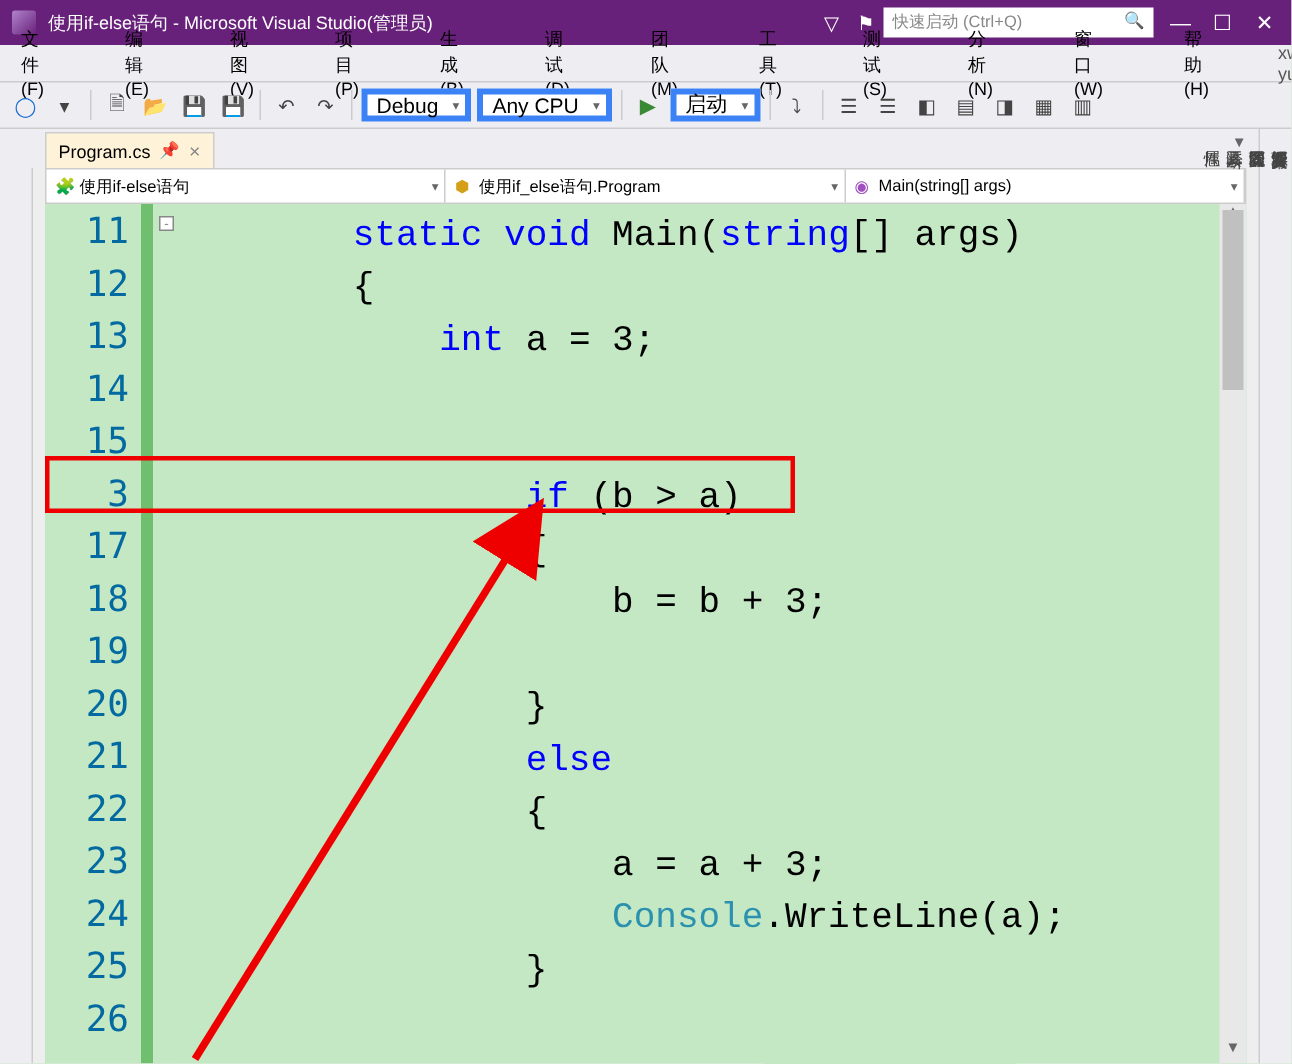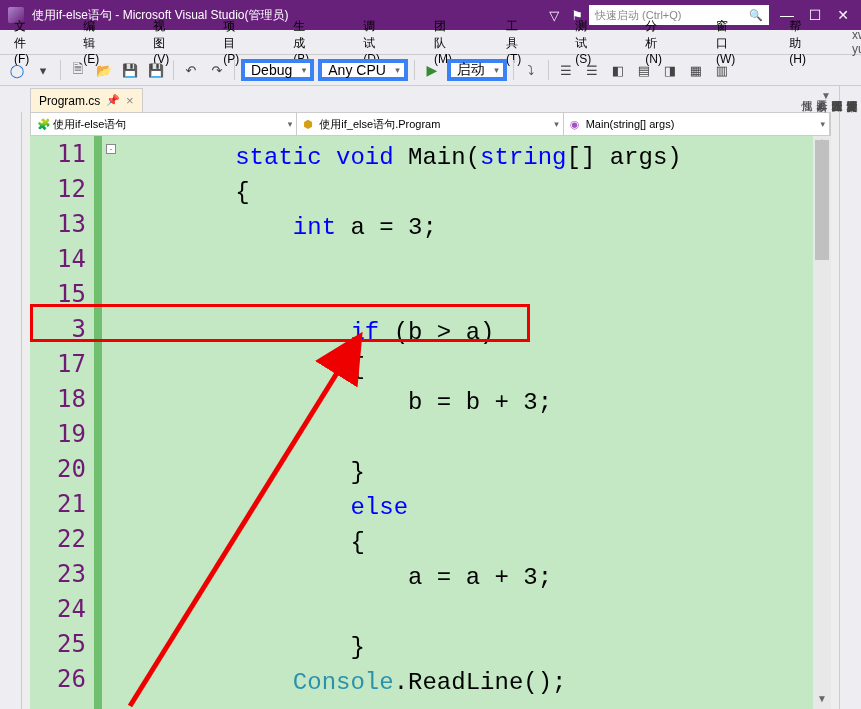--- a/index.html
+++ b/index.html
@@ -2,21 +2,21 @@
 <html><head>
 <meta charset="utf-8">
 <style>
 * { margin:0; padding:0; box-sizing:border-box; }
 body { width:861px; height:709px; font-family:"Microsoft YaHei",Arial,sans-serif; font-size:12px; background:#eee; overflow:hidden; position:relative; }
 .titlebar { height:30px; background:#68217a; color:#fff; display:flex; align-items:center; padding:0 8px; }
 .titlebar .vsicon { width:16px; height:16px; background:linear-gradient(135deg,#b084cc,#68217a); margin-right:8px; border-radius:2px; }
 .titlebar .title { flex:0 0 auto; }
 .titlebar .spacer { flex:1; }
 .titlebar .ticon { margin:0 6px; color:#fff; cursor:pointer; font-size:13px; }
-.titlebar .search { width:180px; height:20px; background:#fff; color:#888; padding:2px 6px; font-size:11px; display:flex; align-items:center; justify-content:space-between; }
+.titlebar .search { width:180px; height:20px; background:#fff; color:#888; padding:2px 6px; font-size:11px; display:flex; align-items:flex-start; justify-content:space-between; }
 .titlebar .wbtn { width:20px; text-align:center; margin-left:8px; cursor:pointer; font-size:14px; }
 .menubar { height:24px; background:#eeeef2; display:flex; align-items:center; padding:0 6px; font-size:12px;gap:38px; }
 .menubar .mitem { padding:3px 8px; cursor:pointer; }
 .menubar .ubadge { margin-left:auto; color:#555; margin-right:6px; }
 .menubar .xy { width:22px; height:18px; background:#68217a; color:#fff; font-size:10px; display:flex; align-items:center; justify-content:center; }
 .toolbar { height:32px; background:#eeeef2; border-top:1px solid #ccc; border-bottom:1px solid #ccc; display:flex; align-items:center; padding:0 6px; gap:4px; }
 .tb-btn { width:22px; height:22px; display:flex; align-items:center; justify-content:center; cursor:pointer; color:#444; font-size:13px; }
 .tb-sep { width:1px; height:20px; background:#ccc; margin:0 2px; }
 .tb-combo { height:22px; border:4px solid #3b82f6; background:#fff; padding:0 18px 0 6px; font-size:14px; display:flex; align-items:center; position:relative; cursor:pointer; }
 .tb-combo::after { content:"▾"; position:absolute; right:4px; color:#666; font-size:9px; }
@@ -27,21 +27,21 @@
 .tab .close { color:#888; font-size:13px; }
 .navbar { height:24px; background:#fff; border:1px solid #ccc; display:flex; margin:0 30px 0 30px; }
 .navbar .ncell { flex:1; border-right:1px solid #ccc; padding:2px 6px; font-size:11px; display:flex; align-items:center; gap:4px; position:relative; cursor:pointer; }
 .navbar .ncell::after { content:"▾"; position:absolute; right:4px; color:#666; font-size:9px; }
 .navbar .nicon { width:12px; height:12px; display:inline-block; }
 .editor-wrap { position:absolute; left:30px; right:30px; top:136px; bottom:0; background:#c3e8c3; overflow:hidden; }
 .rtool { position:absolute; right:0; top:86px; bottom:0; width:22px; background:#eeeef2; border-left:1px solid #ccc; writing-mode:vertical-rl; font-size:11px; color:#444; padding:6px 2px; text-align:left; }
 .rtool div { margin-bottom:12px; }
 .ltool2 { position:absolute; left:0; top:86px; bottom:0; width:22px; background:#eeeef2; border-right:1px solid #ccc; writing-mode:vertical-rl; font-size:11px; color:#444; padding:6px 2px; }
 .gutter { position:absolute; left:0; top:0; bottom:0; width:64px; background:#c3e8c3; }
-.lnum { position:absolute; right:8px; color:#701a75; font-family:Consolas,monospace; font-size:24px; text-align:right; width:50px; }
+.lnum { position:absolute; right:8px; color:#0369a1; font-family:Consolas,monospace; font-size:24px; text-align:right; width:50px; }
 .changebar { position:absolute; left:64px; top:0; bottom:0; width:8px; background:#6fbf6f; }
 .outlinebar { position:absolute; left:72px; top:0; bottom:0; width:18px; background:#c3e8c3; }
 .outline-box { position:absolute; left:4px; width:10px; height:10px; border:1px solid #888; background:#fff; font-size:9px; text-align:center; line-height:8px; color:#888; cursor:pointer; }
 .codearea { position:absolute; left:90px; right:18px; top:0; bottom:0; font-family:Consolas,"Courier New",monospace; font-size:24px; line-height:35px; }
 .codeline { position:absolute; left:0; white-space:pre; color:#000; }
 .kw { color:#0000ff; }
 .type { color:#2b91af; }
 .hlbox { position:absolute; border:3px solid #e00; pointer-events:none; }
 .arrow { position:absolute; pointer-events:none; }
 .vscroll { position:absolute; right:0; top:0; bottom:0; width:18px; background:#e8e8e8; }
@@ -179,22 +179,22 @@
     <div class="codeline" style="top:4px"><span>        </span><span class="kw">static</span><span> </span><span class="kw">void</span><span> Main(</span><span class="kw">string</span><span>[] args)</span></div>
     <div class="codeline" style="top:39px">        {</div>
     <div class="codeline" style="top:74px"><span>            </span><span class="kw">int</span><span> a = 3;</span></div>
     <div class="codeline" style="top:179px"><span>                </span><span class="kw">if</span><span> (b &gt; a)</span></div>
     <div class="codeline" style="top:214px">                {</div>
     <div class="codeline" style="top:249px">                    b = b + 3;</div>
     <div class="codeline" style="top:319px">                }</div>
     <div class="codeline" style="top:354px"><span>                </span><span class="kw">else</span></div>
     <div class="codeline" style="top:389px">                {</div>
     <div class="codeline" style="top:424px">                    a = a + 3;</div>
+    <div class="codeline" style="top:459px"><span>                    </span><span class="type">Console</span><span>.WriteLine(a);</span></div>
     <div class="codeline" style="top:494px">                }</div>
-    <div class="codeline" style="top:529px"><span>            </span><span class="type">Console</span><span>.ReadLine();</span></div>
   </div>
 
   <div class="hlbox" style="left:0; top:168px; width:500px; height:38px;"></div>
 
   <svg class="arrow" style="left:0; top:0;" width="801" height="573">
     <defs>
         <marker id="ah" markerWidth="12" markerHeight="12" refX="9" refY="5" orient="auto">
           <path d="M0,0 L10,5 L0,10 z" fill="#e00"></path>
         </marker>
       </defs>

